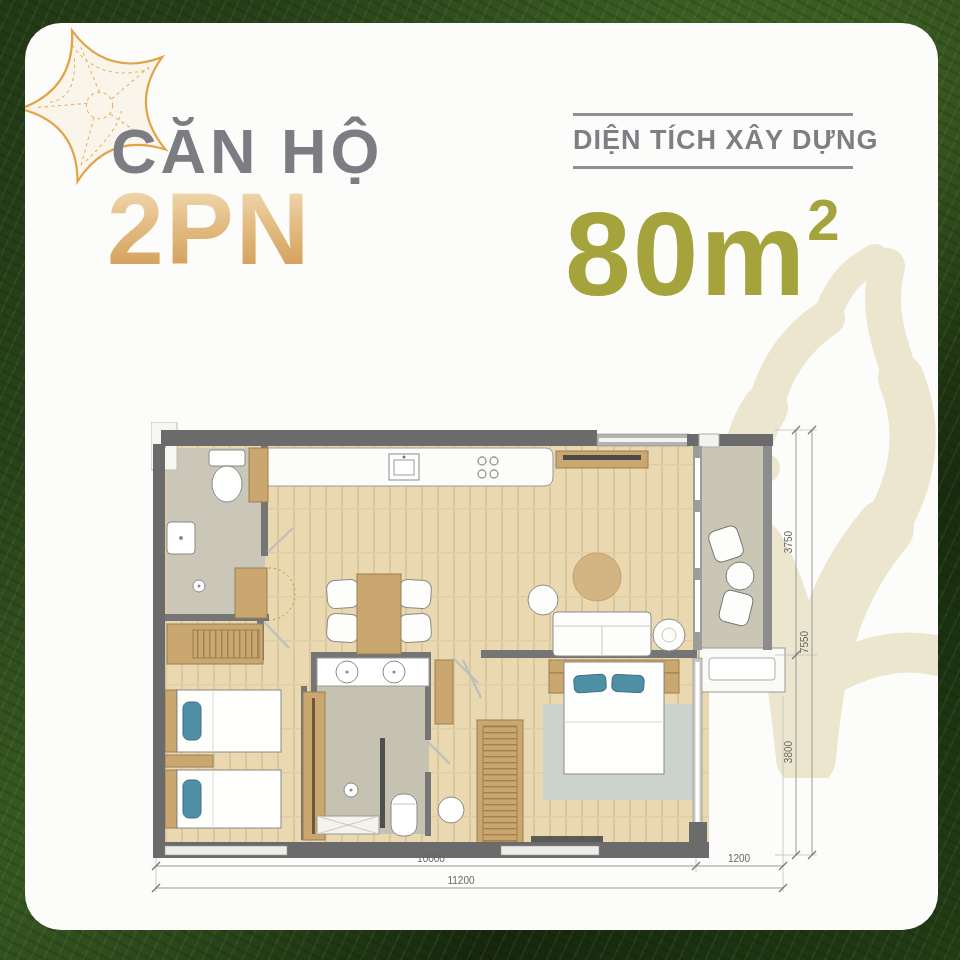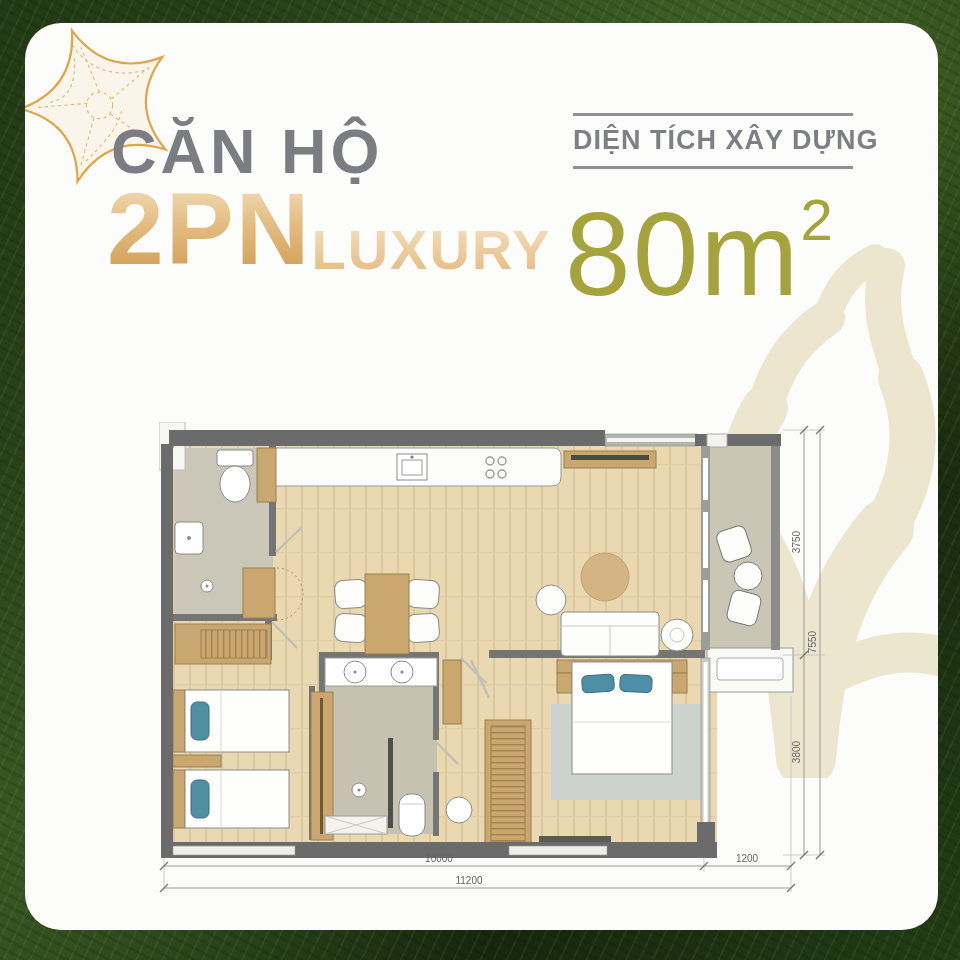--- a/index.html
+++ b/index.html
@@ -26,25 +26,25 @@
   .unit{font-size:102px;font-weight:700;line-height:.95;letter-spacing:2px;
         background:linear-gradient(180deg,#f0dab2 5%,#e3bc82 45%,#d29d55 95%);
         -webkit-background-clip:text;background-clip:text;color:transparent;}
   .tier{font-size:56px;font-weight:700;line-height:1;margin-top:6px;letter-spacing:2px;
         background:linear-gradient(180deg,#f3e0c0,#e5b97d);
         -webkit-background-clip:text;background-clip:text;color:transparent;}
   .area-block{position:absolute;left:548px;top:90px;width:280px;}
   .area-rule{height:3px;background:#8e9094;}
   .area-label{font-size:27px;font-weight:700;color:#7d7f84;letter-spacing:1px;
               text-align:left;padding:9px 0 10px 0;white-space:nowrap;}
-  .area-value{position:absolute;left:540px;top:168px;font-size:118px;font-weight:400;
+  .area-value{position:absolute;left:540px;top:168px;font-size:118px;font-weight:700;
               color:#a5a33c;letter-spacing:2px;line-height:1;}
   .area-value sup{font-size:58px;vertical-align:55px;letter-spacing:0;}
   
-  .plan{position:absolute;left:134px;top:399px;width:680px;height:478px;}
+  .plan{position:absolute;left:126px;top:399px;width:680px;height:478px;}
   svg text{font-family:"Liberation Sans","DejaVu Sans",sans-serif;}
 </style>
 </head>
 <body>
 
 <div class="bg"></div>
 <div class="bg-stripes"></div>
 <div class="bg-stripes2"></div>
 
 <div class="card">
@@ -75,21 +75,20 @@
       <path d="M168,470 C228,438 262,428 304,438" stroke-width="40"></path>
       <path d="M150,430 C102,406 70,404 38,432" stroke-width="40"></path>
       <path d="M192,100 C200,72 216,52 240,40" stroke-width="28"></path>
       <path d="M130,250 C96,236 76,236 52,252" stroke-width="30"></path>
     </g>
   </svg>
 
   <div class="title">CĂN HỘ</div>
   <div class="unit-row">
     <span class="unit">2PN</span>
-    <span class="tier">LUXURY</span>
   </div>
   <div class="area-block">
     <div class="area-rule"></div>
     <div class="area-label">DIỆN TÍCH XÂY DỰNG</div>
     <div class="area-rule"></div>
   </div>
   <div class="area-value"><span>80m</span><sup>2</sup></div>
 
   <div class="plan">
   <svg width="680" height="478" viewBox="0 0 680 478">

